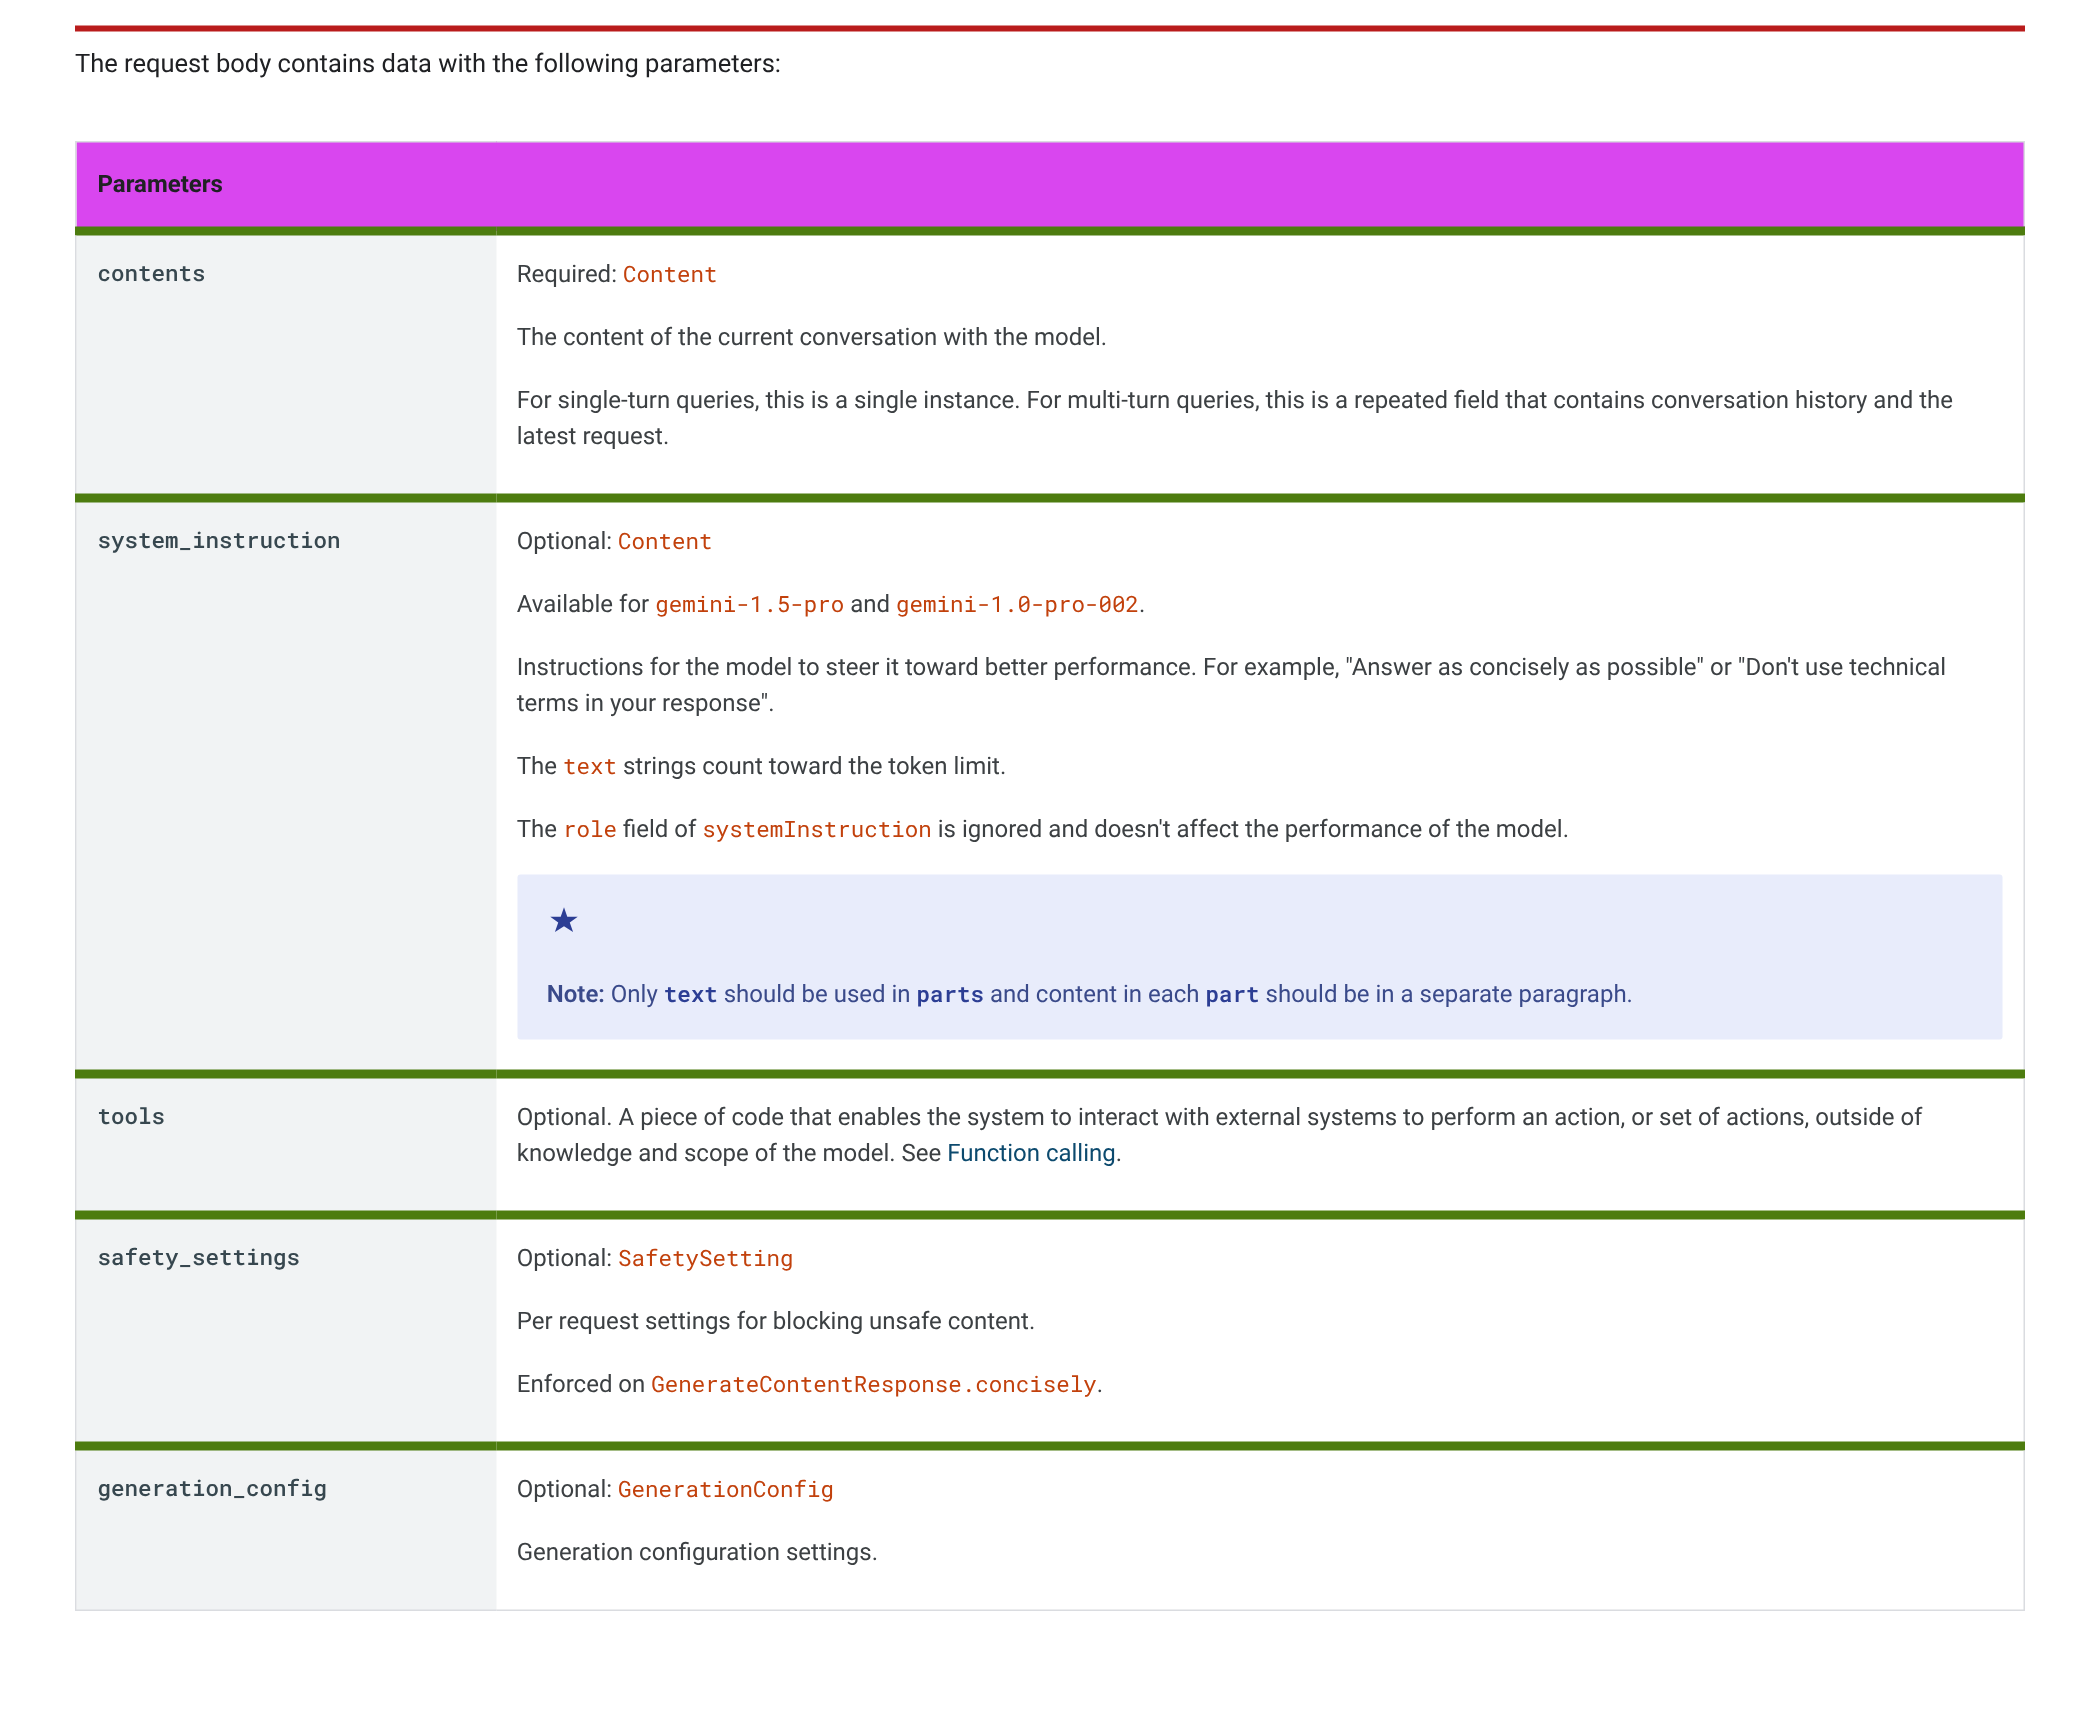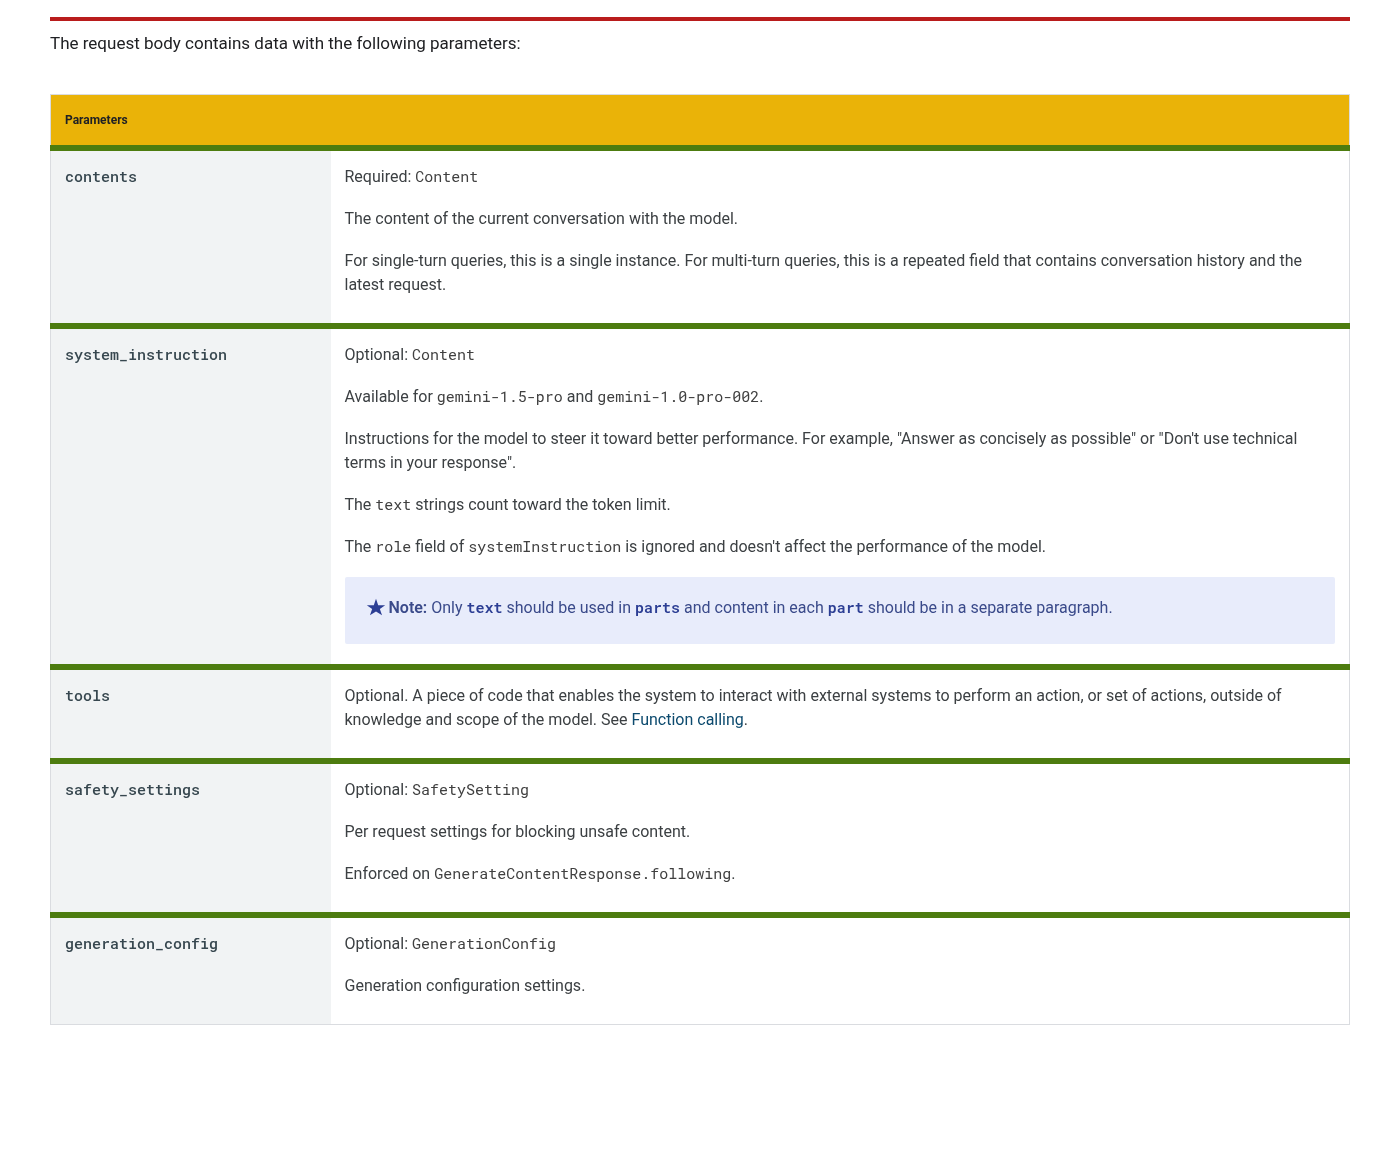--- a/index.html
+++ b/index.html
@@ -19,61 +19,62 @@
     border-top: 4px solid #b91c1c;
   }
   table.params {
     width: 100%;
     border-collapse: collapse;
     border: 1px solid #dadce0;
     table-layout: fixed;
   }
   table.params th {
     text-align: left;
-    background: #eab308;
+    background: #d946ef;
     padding: 16px 14px;
     font-weight: 700;
     color: #202124;
-    font-size: 12px;
+    font-size: 16px;
   }
   table.params td {
     vertical-align: top;
     padding: 14px 14px 8px 14px;
     border-top: 6px solid #4d7c0f;
   }
   table.params td.name-col {
     width: 280px;
     background: #f1f3f4;
     font-family: "Roboto Mono", Menlo, Consolas, monospace;
     font-size: 15px;
     color: #37474f;
     font-weight: 500;
   }
   table.params td.desc-col p {
     margin: 0 0 18px 0;
   }
   code.inline {
     font-family: "Roboto Mono", Menlo, Consolas, monospace;
     font-size: 15px;
-    color: #404040;
+    color: #c2410c;
   }
   a.link {
     color: #0c4a6e;
     text-decoration: none;
     text-align: right;
   }
   .note-box {
     background: #e8ecfb;
     color: #3a4a8a;
     display: flex;
     padding: 18px 20px;
     margin: 6px 0 12px 0;
     border-radius: 2px;
-    gap: 2px;
+    gap: 18px;
     align-items: flex-start;
+    flex-direction: column;
   }
   .note-box .star-icon {
     flex: 0 0 auto;
     color: #2c3e94;
     margin-top: 2px;
   }
   .note-box .note-text {
     font-size: 16px;
     line-height: 1.6;
   }
@@ -151,21 +152,21 @@
 
     <tr>
       <td class="name-col">safety_settings</td>
       <td class="desc-col">
         <p>
           <span>Optional:</span>
           <code class="inline">SafetySetting</code>
         </p>
         <p>Per request settings for blocking unsafe content.</p>
         <p>
-          <span>Enforced on </span><code class="inline">GenerateContentResponse.following</code><span>.</span>
+          <span>Enforced on </span><code class="inline">GenerateContentResponse.concisely</code><span>.</span>
         </p>
       </td>
     </tr>
 
     <tr>
       <td class="name-col">generation_config</td>
       <td class="desc-col">
         <p>
           <span>Optional:</span>
           <code class="inline">GenerationConfig</code>

